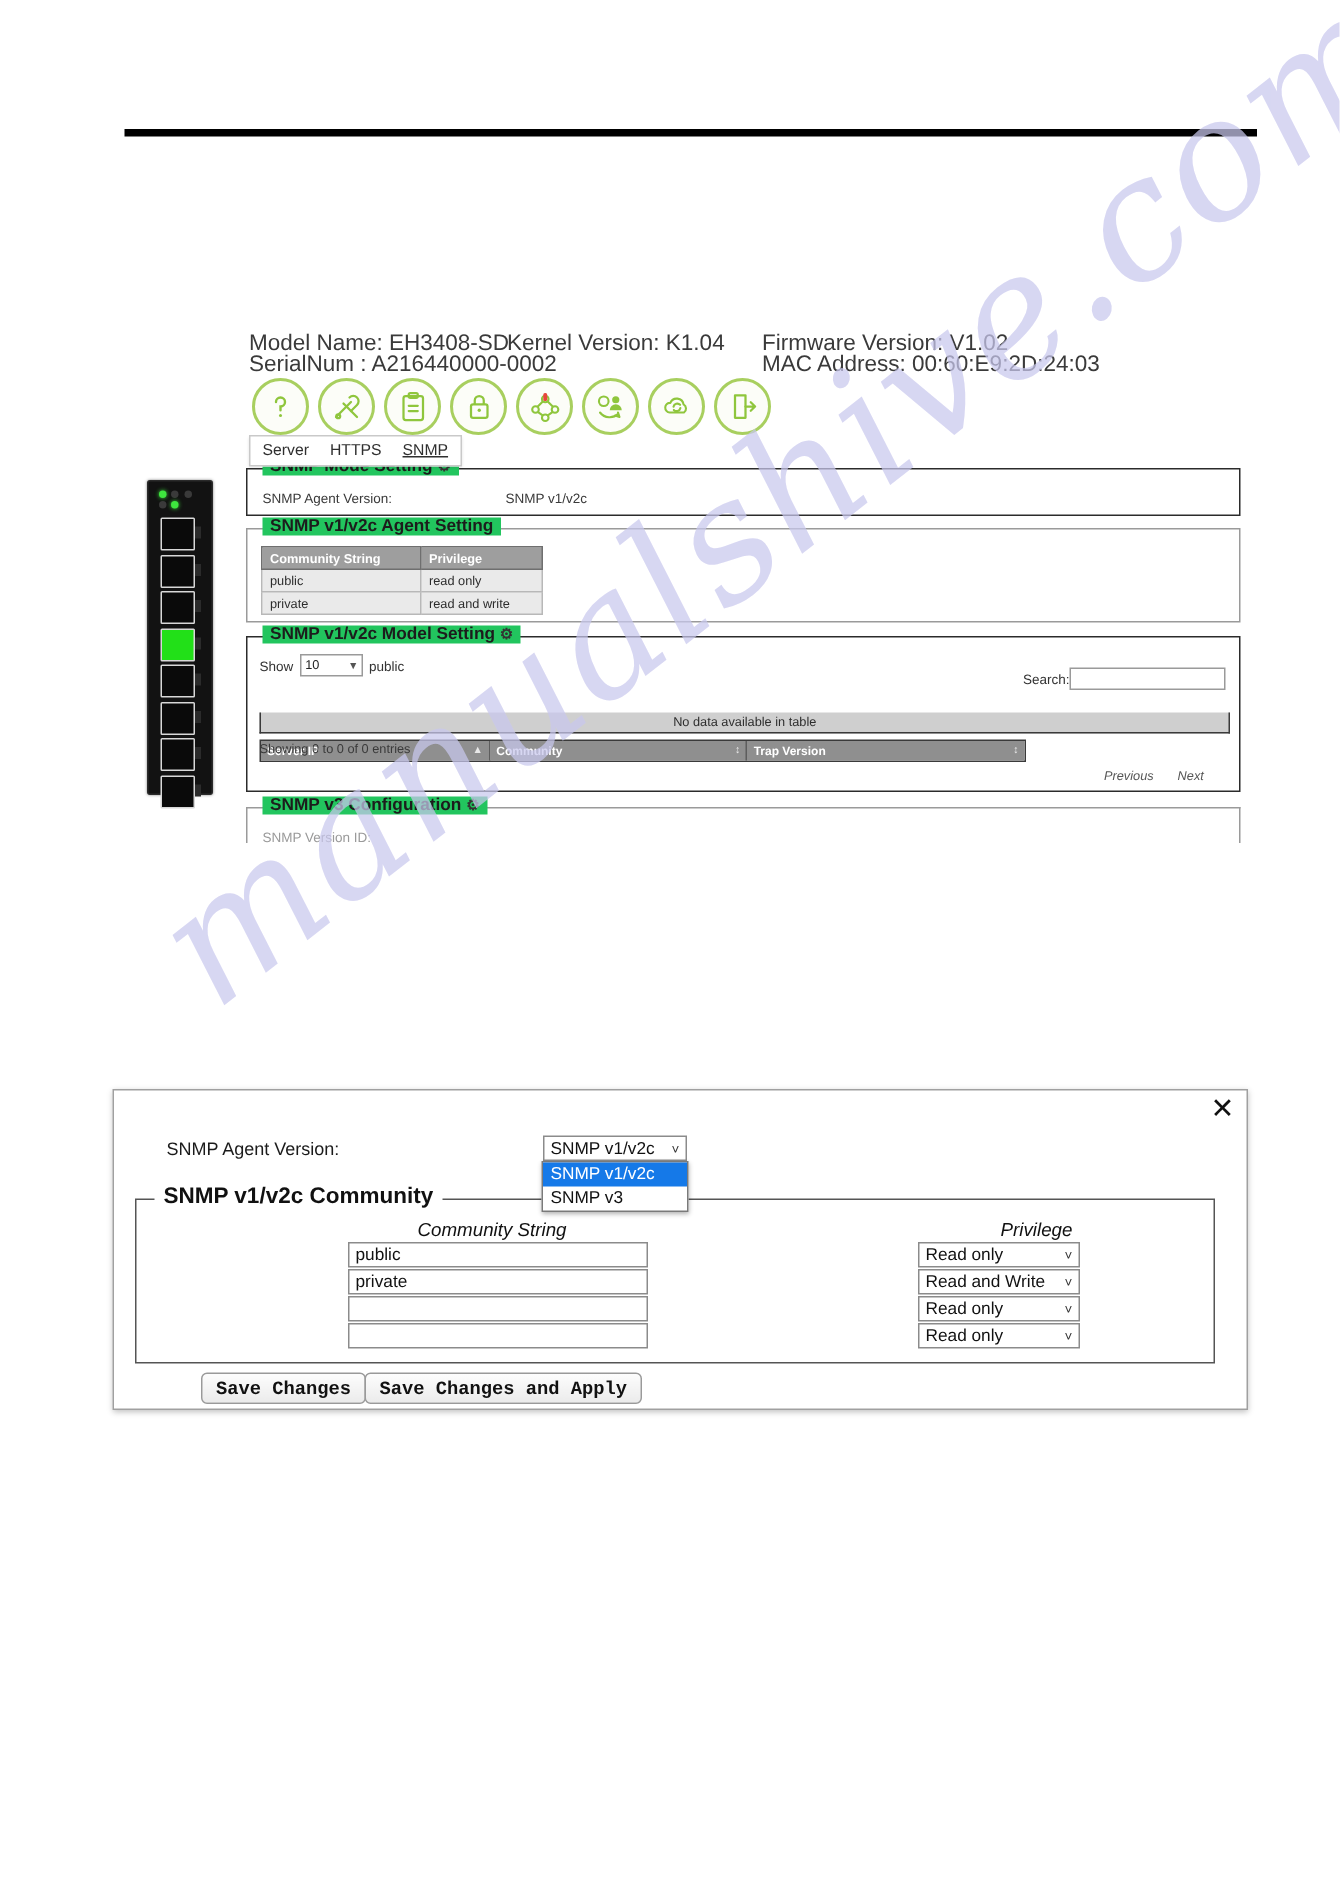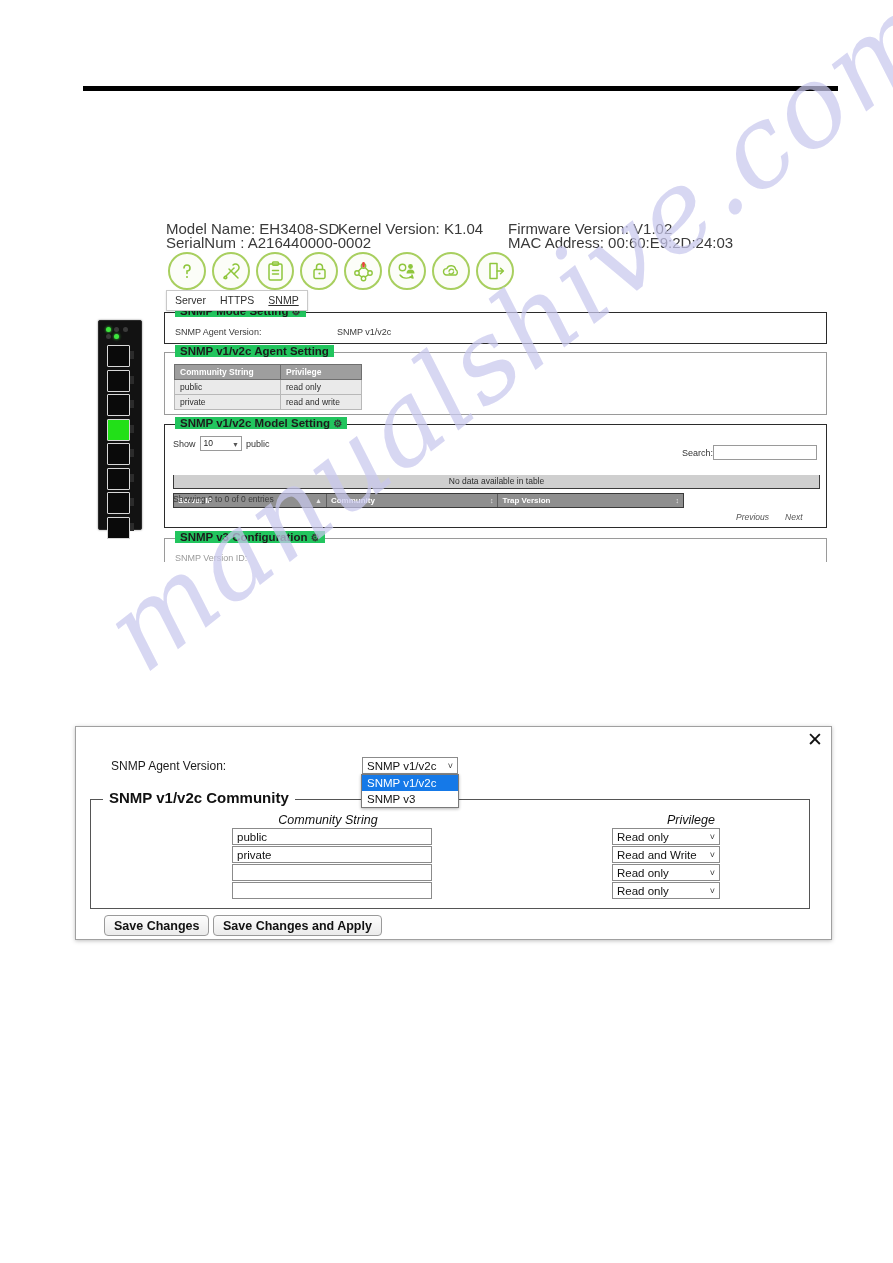--- a/index.html
+++ b/index.html
@@ -444,25 +444,26 @@
   }
   .btn {
     position: absolute;
     border: 1px solid #9a9a9a;
     border-radius: 4px;
     background: linear-gradient(#fdfdfd, #ebebeb);
     font-size: 12.5px;
     font-weight: 700;
     color: #111;
     padding: 3px 9px;
-    font-family: Liberation Sans, sans-serif;
+    font-family: Liberation Mono, monospace;
     white-space: nowrap;
     box-sizing: border-box;
     height: 21px;
     line-height: 14px;
+    margin-left: 30px;
   }
 </style>
 </head>
 <body>
 
 <div class="page">
 
   <div class="watermark">
     <span>manualshive.com</span>
   </div>

